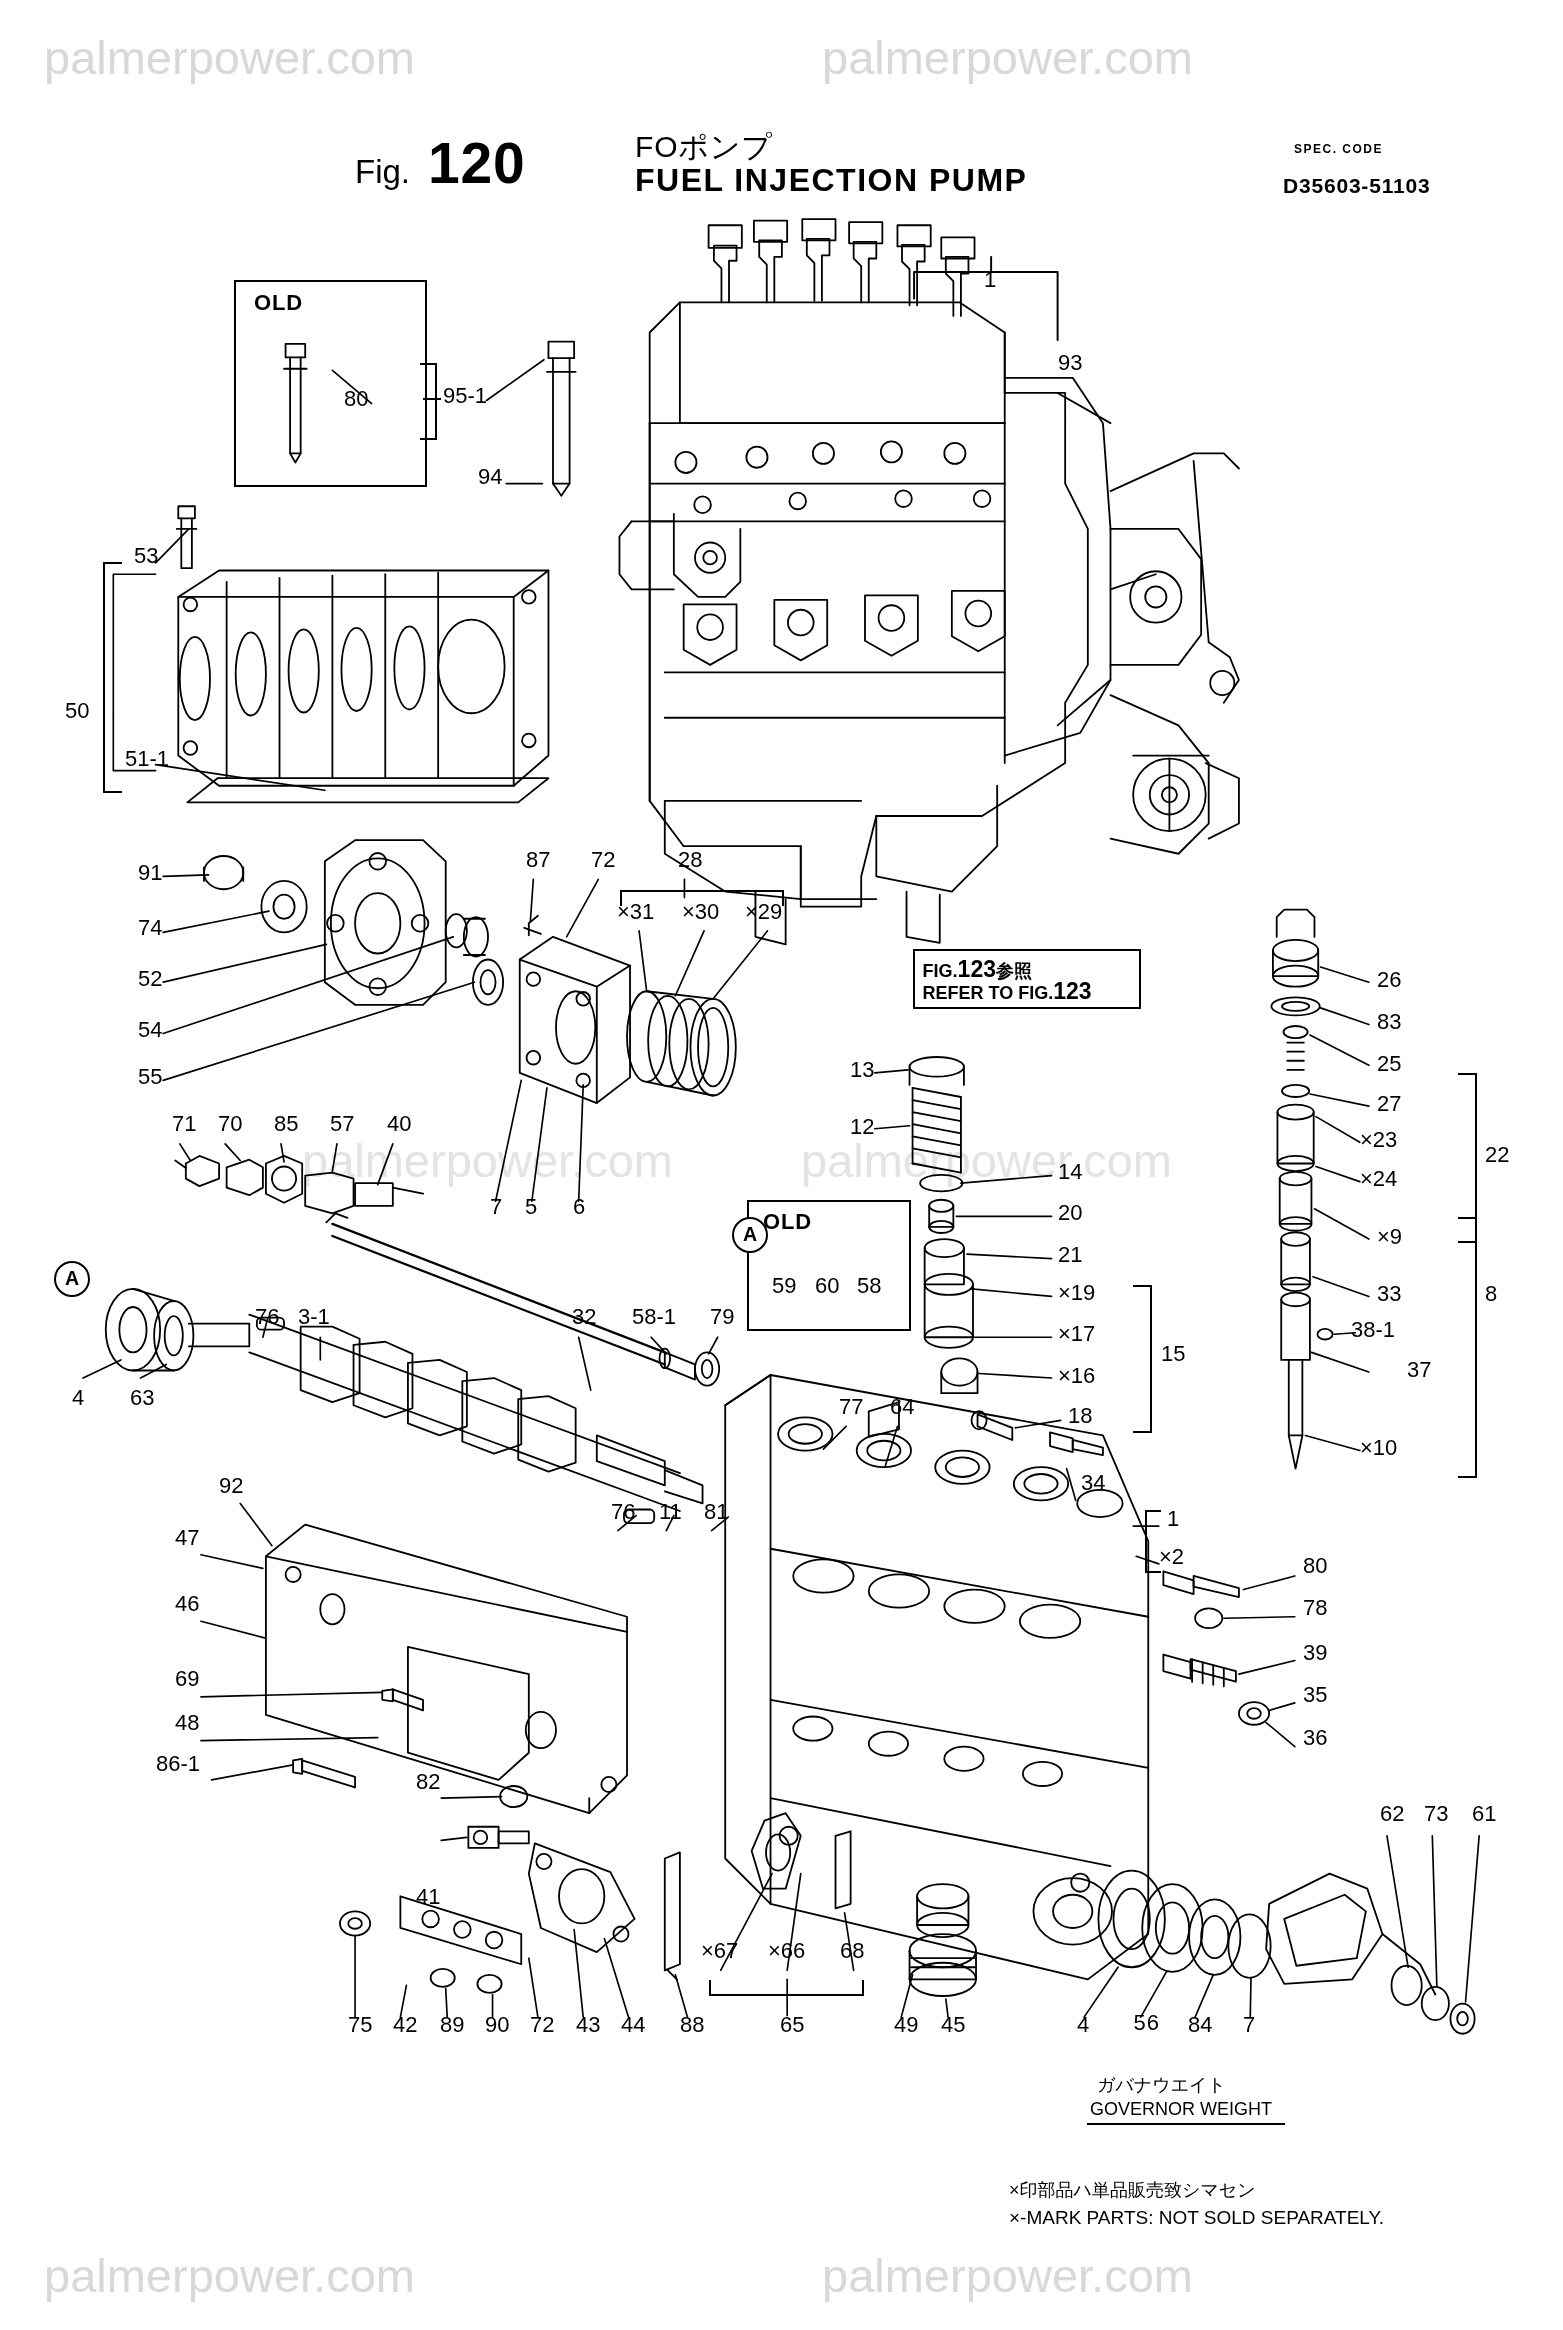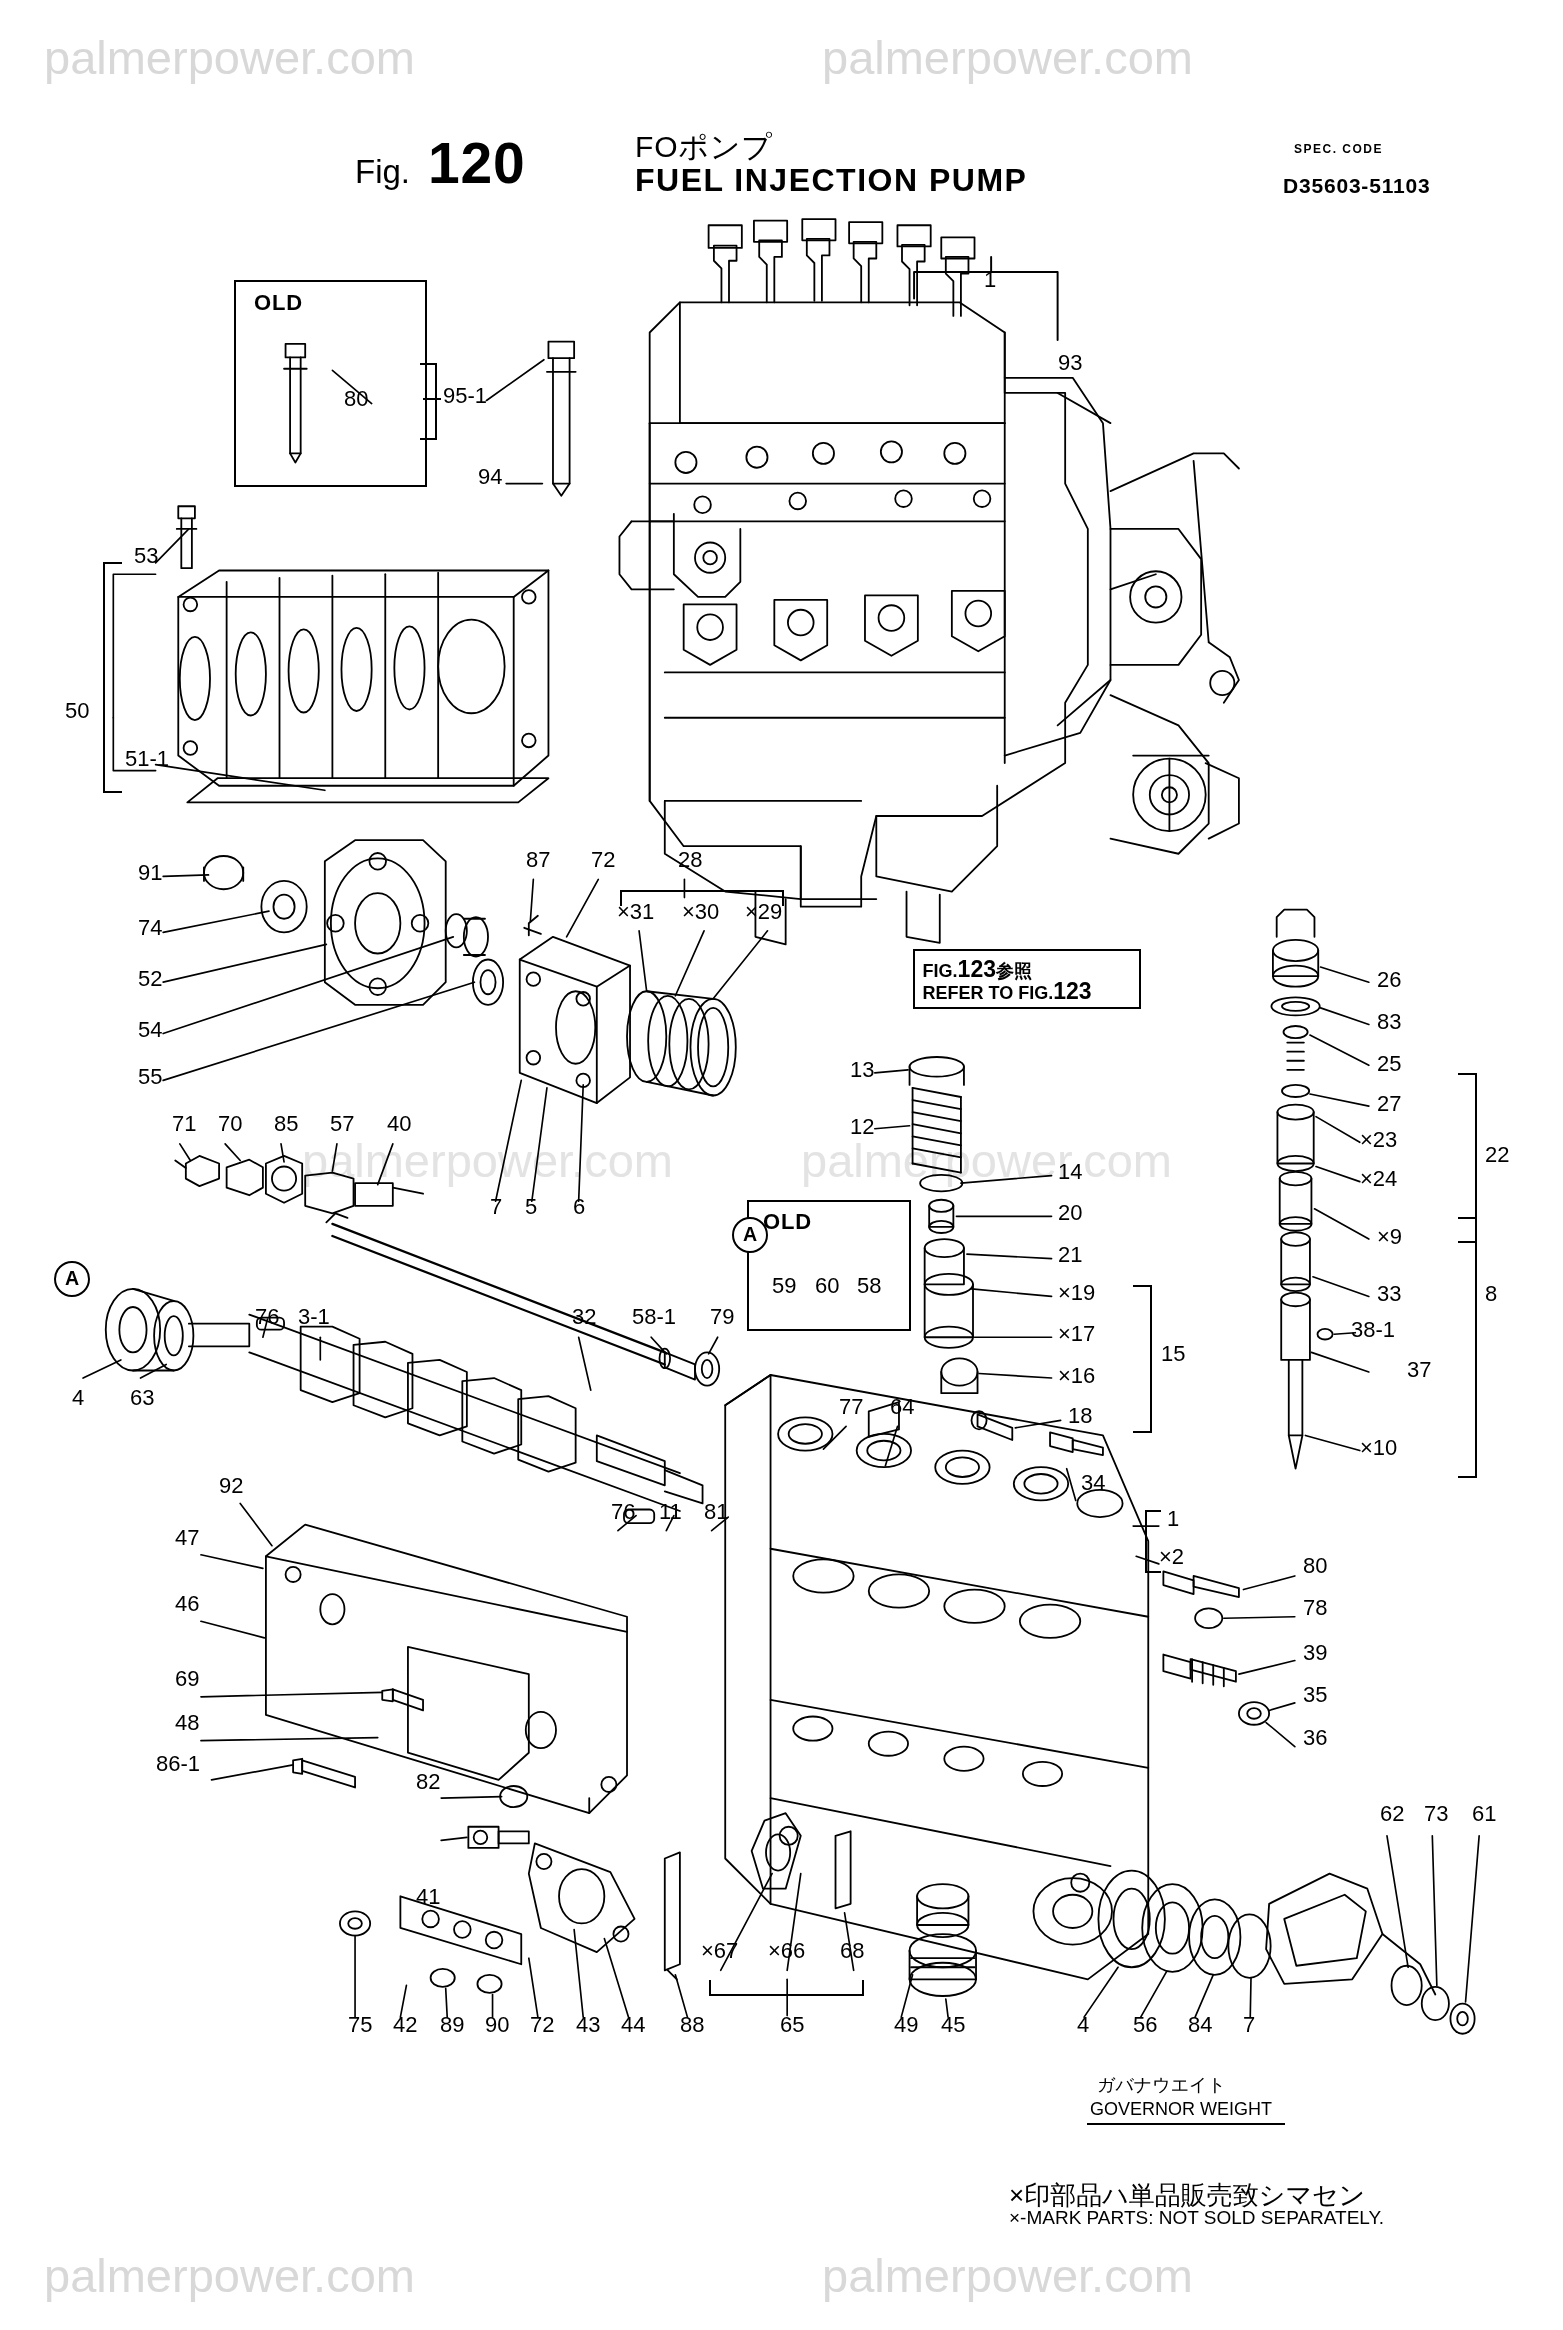--- a/index.html
+++ b/index.html
@@ -79,21 +79,21 @@
     left: 1283px; top: 174px;
     font-size: 21px;
     letter-spacing: 0.8px;
     font-weight: bold;
   }
 
   
   .footnote-jp {
     position: absolute;
     left: 1009px; top: 2178px;
-    font-size: 26px;
+    font-size: 18px;
     letter-spacing: 0px;
   }
   .footnote-en {
     position: absolute;
     left: 1009px; top: 2207px;
     font-size: 19px;
     letter-spacing: 0px;
   }
 
   
@@ -871,21 +871,21 @@
   <div class="cal" style="left:440px;  top:2014px;">89</div>
   <div class="cal" style="left:485px;  top:2014px;">90</div>
   <div class="cal" style="left:530px;  top:2014px;">72</div>
   <div class="cal" style="left:576px;  top:2014px;">43</div>
   <div class="cal" style="left:621px;  top:2014px;">44</div>
   <div class="cal" style="left:680px;  top:2014px;">88</div>
   <div class="cal" style="left:780px; top:2014px;">65</div>
   <div class="cal" style="left:894px; top:2014px;">49</div>
   <div class="cal" style="left:941px; top:2014px;">45</div>
   <div class="cal" style="left:1077px; top:2014px;">4</div>
-  <div class="cal" style="left:1133px; top:2014px;">56</div>
+  <div class="cal" style="left:1133px; top:2014px;font-family:Liberation Mono, monospace;">56</div>
   <div class="cal" style="left:1188px; top:2014px;">84</div>
   <div class="cal" style="left:1243px; top:2014px;">7</div>
 
   <div class="footnote-jp">×印部品ハ単品販売致シマセン</div>
   <div class="footnote-en">×-MARK PARTS: NOT SOLD SEPARATELY.</div>
 
 </div>
 
 
 </body></html>

